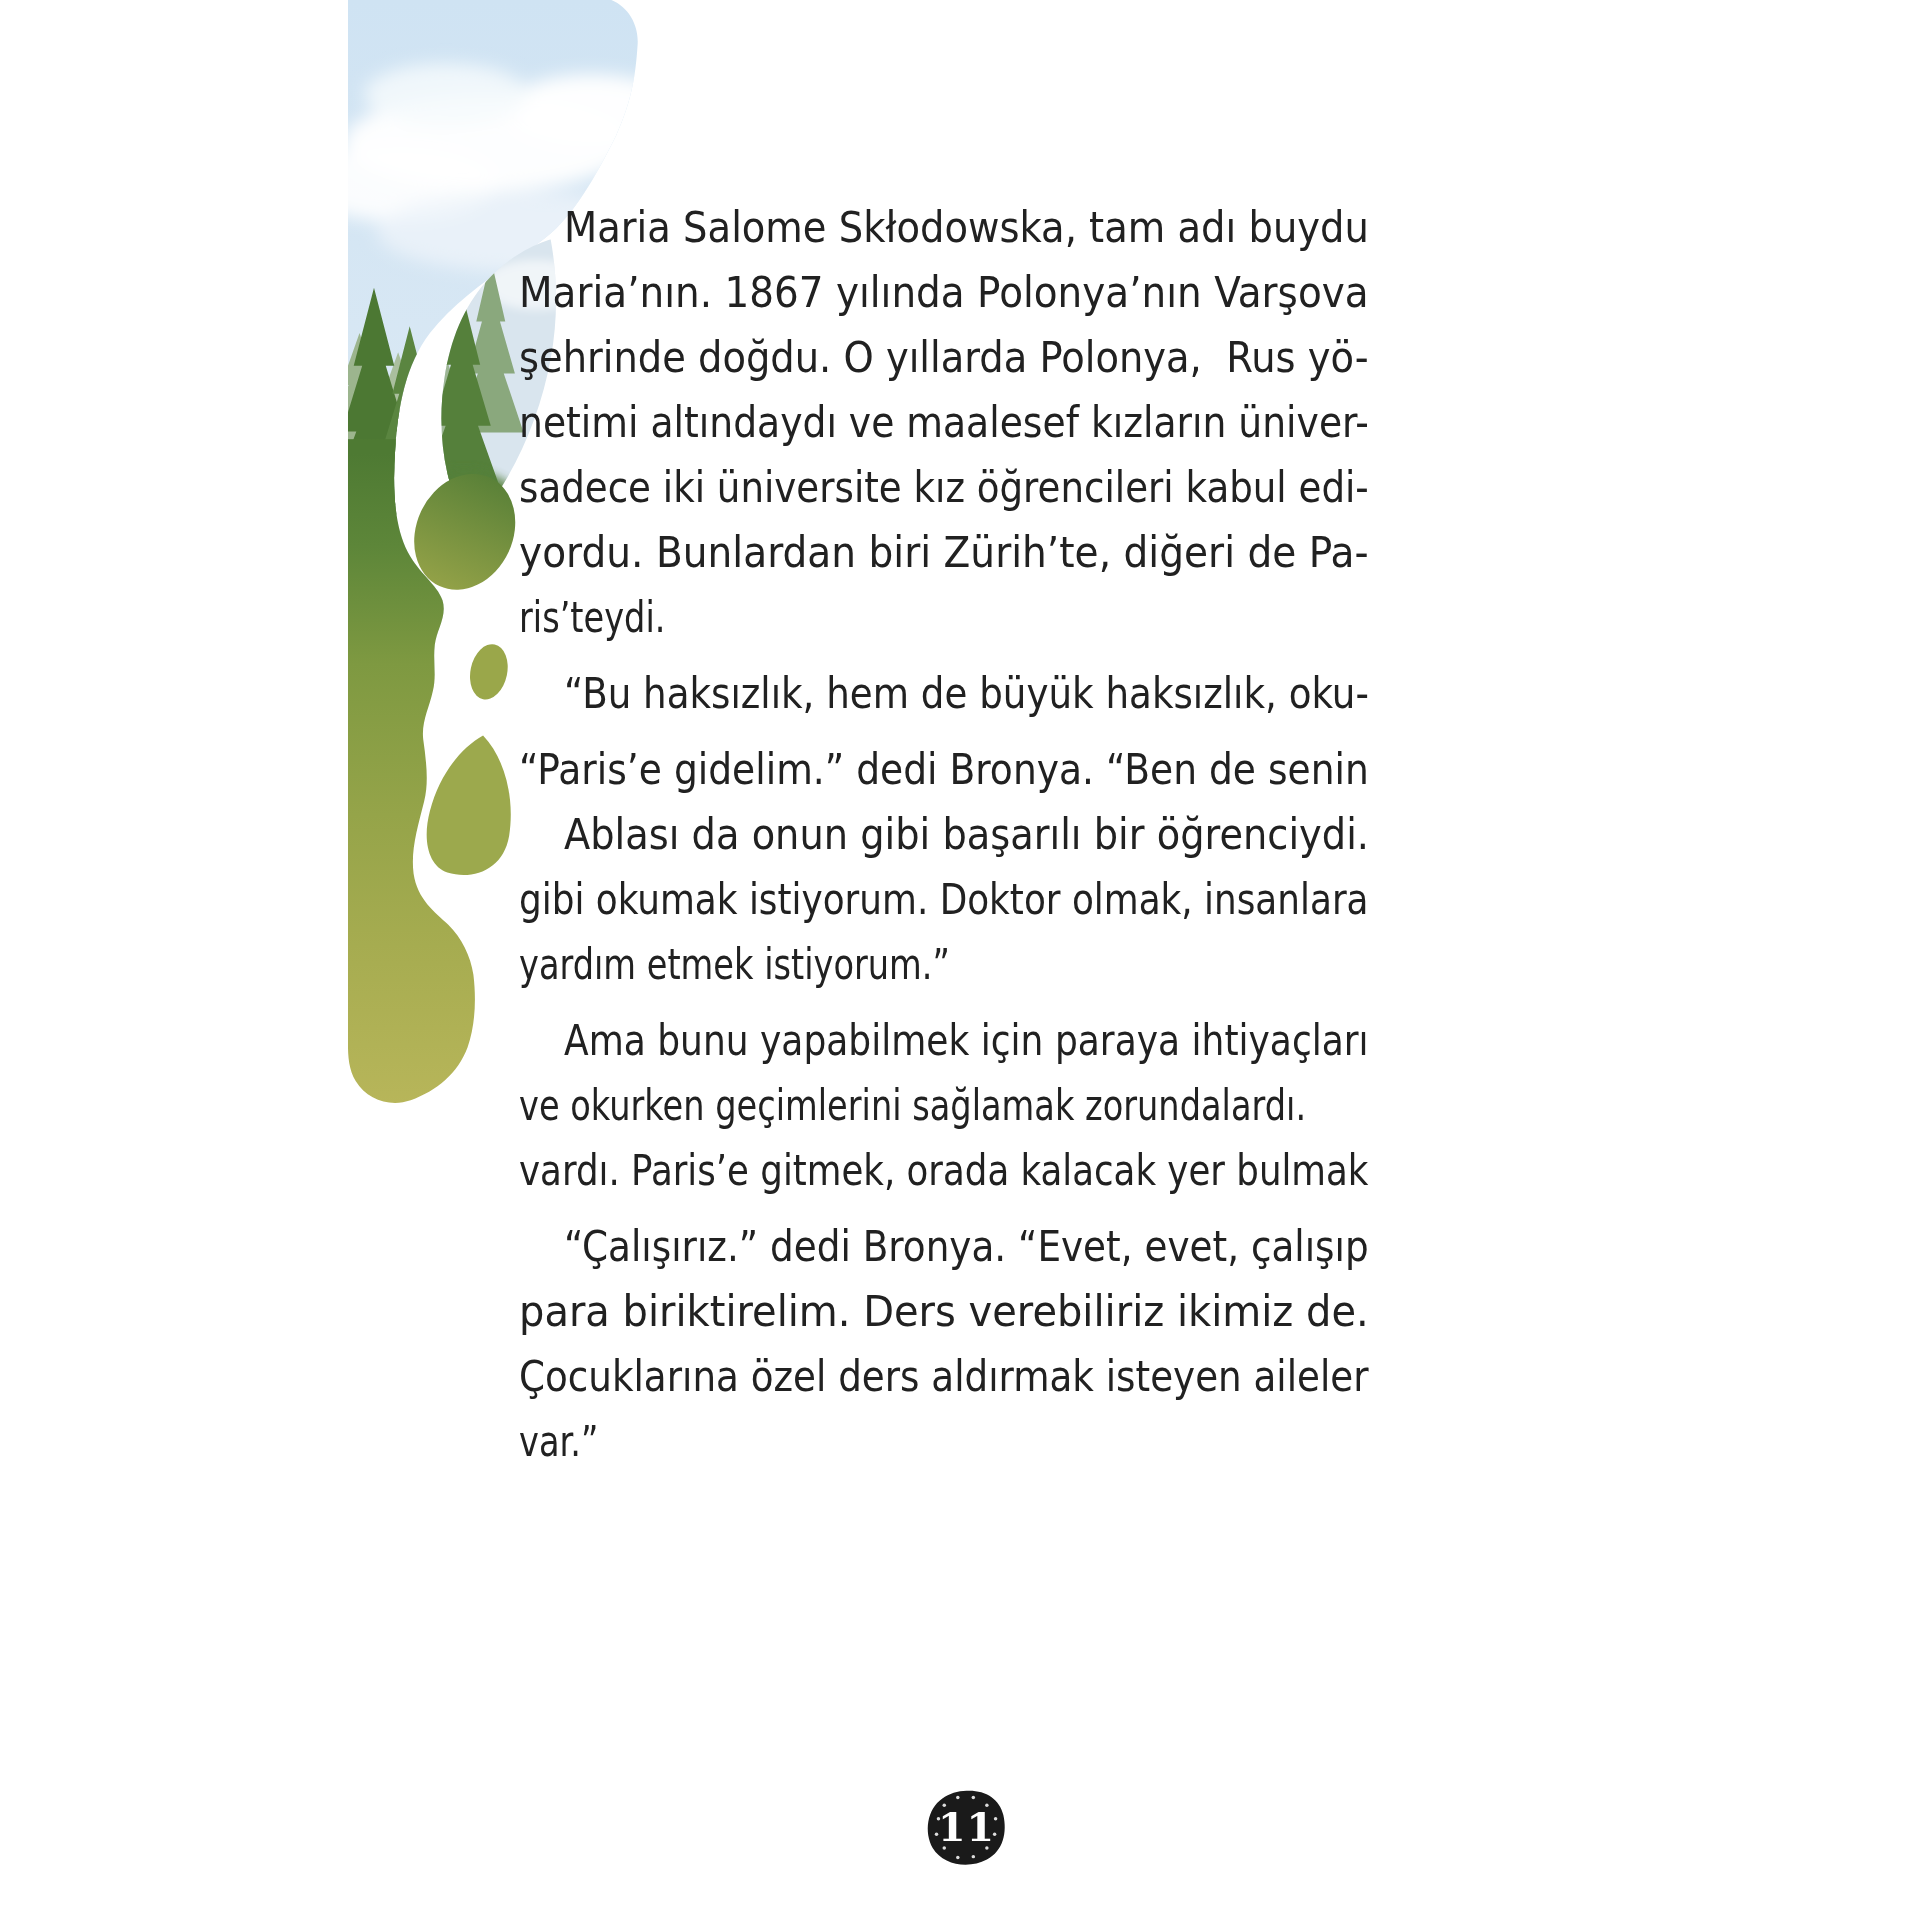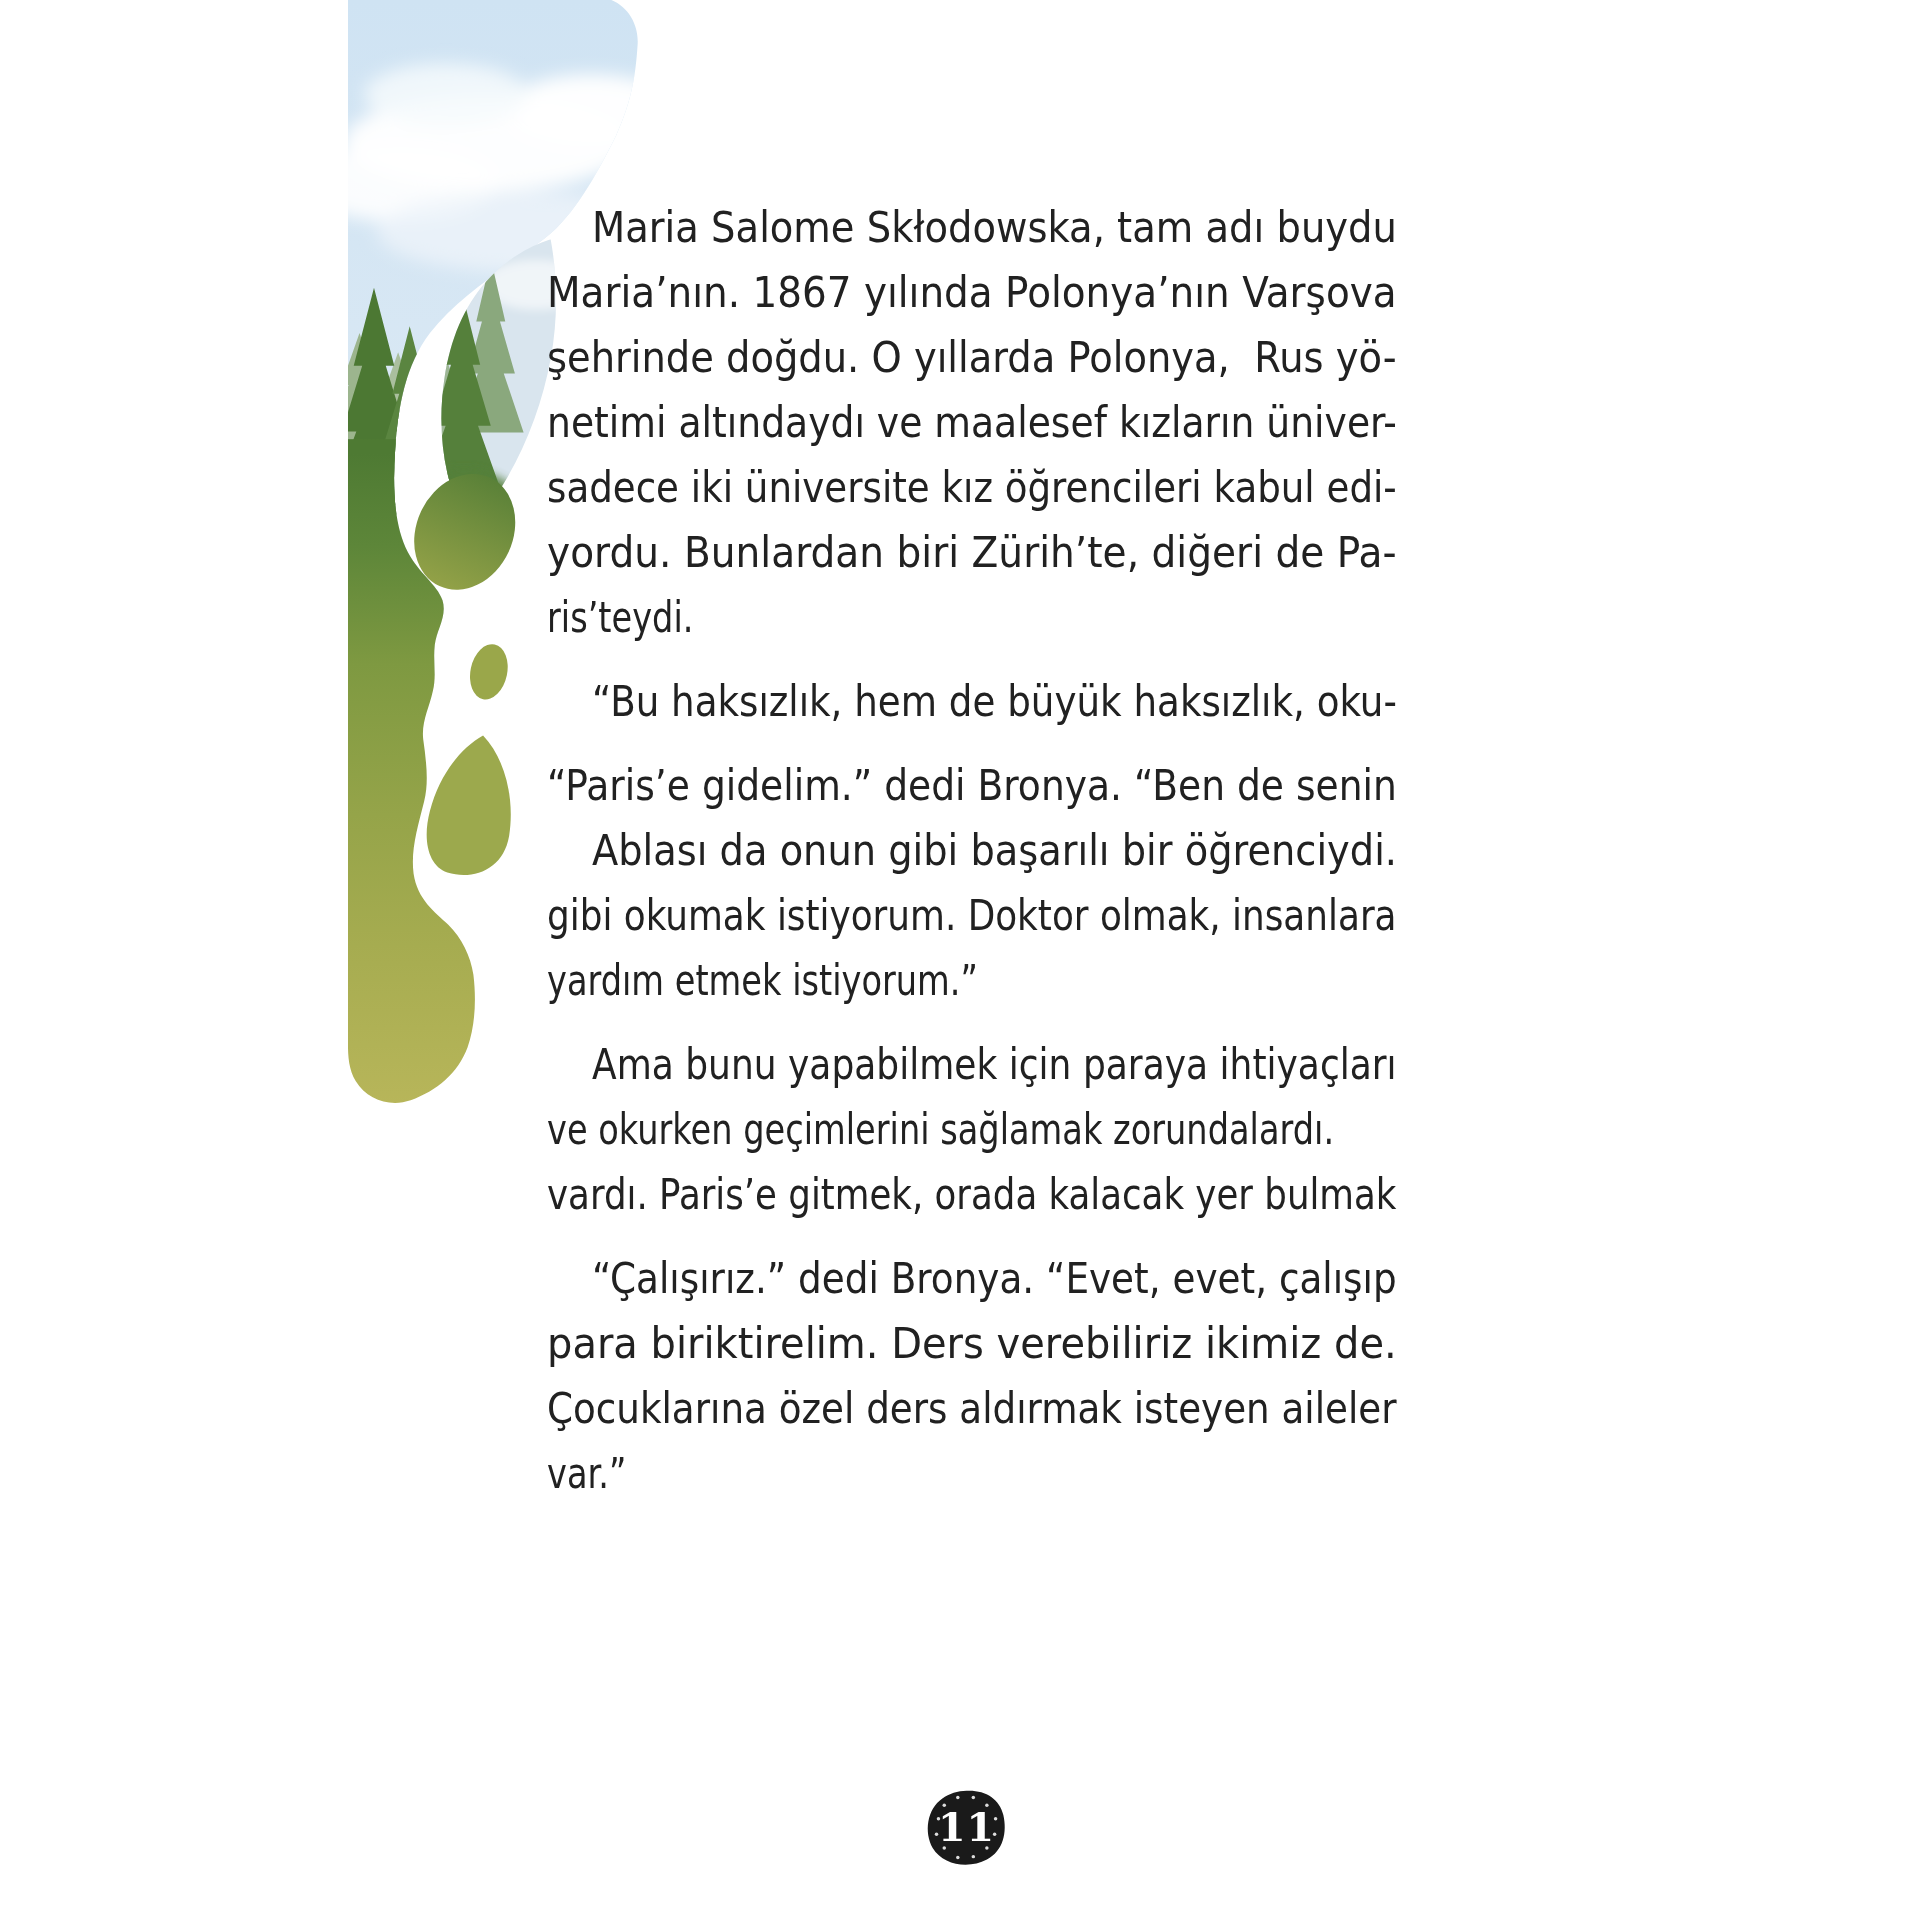--- a/index.html
+++ b/index.html
@@ -4,22 +4,22 @@
 <style>
   :root{
     --text:#212121; --page_bg:#ffffff; --badge_bg:#1a1a1a; --badge_text:#ffffff;
   }
   *{margin:0;padding:0;box-sizing:border-box}
   html,body{width:1931px;height:1931px;background:var(--page_bg);overflow:hidden}
   body{font-family:"DejaVu Sans",sans-serif;color:var(--text);position:relative}
 
   .scenery{position:absolute;left:346px;top:0;width:333px;height:1110px}
 
-  #story{position:absolute;left:547px;top:195px;width:859px}
-  .paragraph + .paragraph{margin-top:19px}
+  #story{position:absolute;left:519px;top:195px;width:859px}
+  .paragraph + .paragraph{margin-top:11px}
   .line{height:65px;line-height:65px;font-size:42px;white-space:nowrap;overflow:visible}
   .line.indent{padding-left:45px}
   .line > span{display:inline-block;white-space:nowrap;transform-origin:left center;line-height:65px}
 
   .badge{position:absolute;left:922px;top:1784px;width:92px;height:92px}
   .badge-blob{fill:var(--badge_bg)}
   .badge-num{fill:var(--badge_text);font-family:"DejaVu Serif",serif;font-weight:bold;font-size:41px;letter-spacing:1px}
   .speck{fill:var(--badge_text);opacity:.85}
 </style>
 </head>

